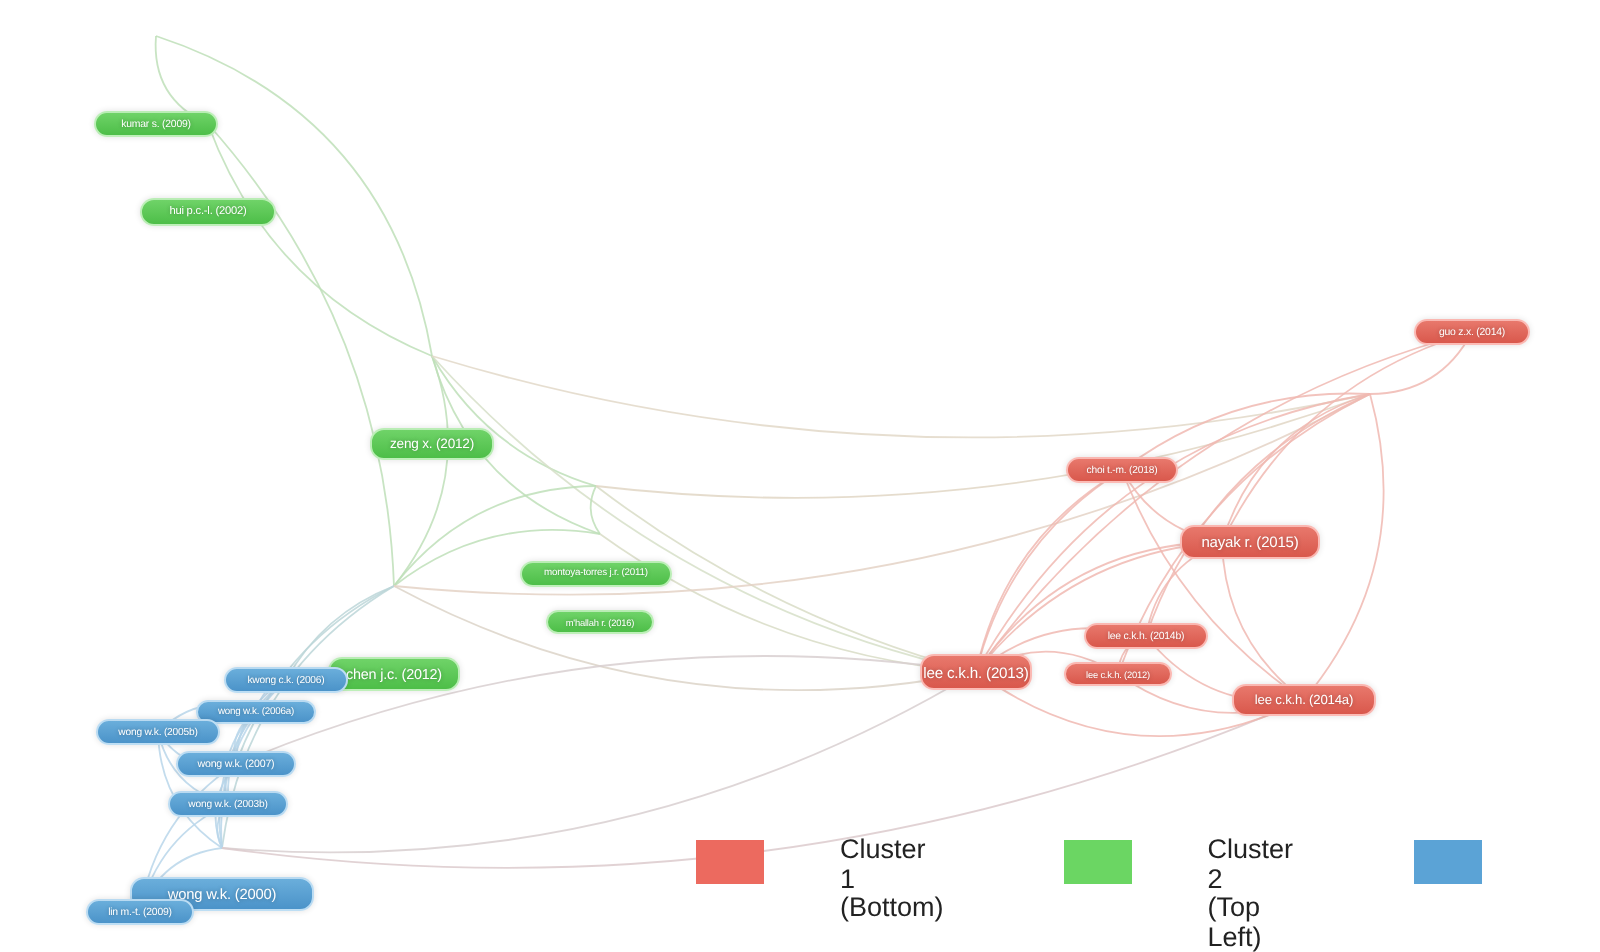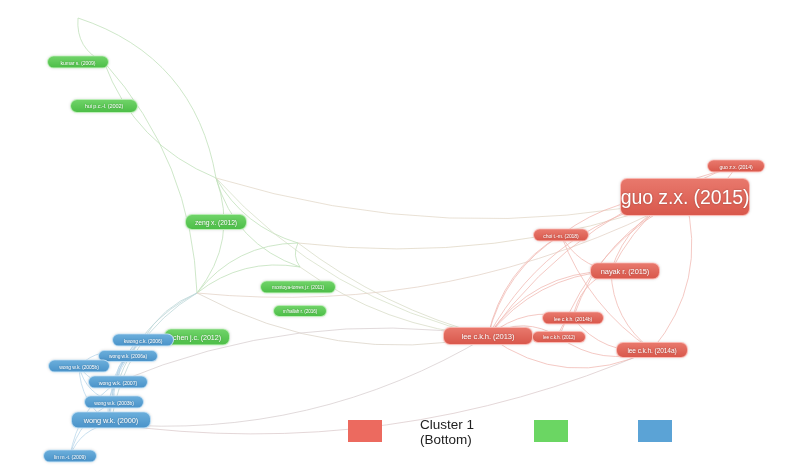--- a/index.html
+++ b/index.html
@@ -169,37 +169,37 @@
       <div class="node c2" style="left: 104px; top: 62px; width: 68px; height: 14px; font-size: 5.6px;">hui p.c.-l. (2002)</div>
       <div class="node c2" style="left: 216px; top: 178px; width: 62px; height: 16px; font-size: 6.8px;">zeng x. (2012)</div>
       <div class="node c2" style="left: 298px; top: 243px; width: 76px; height: 13px; font-size: 4.9px;">montoya-torres j.r. (2011)</div>
       <div class="node c2" style="left: 300px; top: 267px; width: 54px; height: 12px; font-size: 4.7px;">m'hallah r. (2016)</div>
       <div class="node c2" style="left: 197px; top: 293px; width: 66px; height: 17px; font-size: 7.2px;">chen j.c. (2012)</div>
       <div class="node c3" style="left: 143px; top: 340px; width: 62px; height: 13px; font-size: 5.1px;">kwong c.k. (2006)</div>
       <div class="node c3" style="left: 128px; top: 356px; width: 60px; height: 12px; font-size: 4.9px;">wong w.k. (2006a)</div>
       <div class="node c3" style="left: 79px; top: 366px; width: 62px; height: 13px; font-size: 5.1px;">wong w.k. (2005b)</div>
       <div class="node c3" style="left: 118px; top: 382px; width: 60px; height: 13px; font-size: 5.3px;">wong w.k. (2007)</div>
       <div class="node c3" style="left: 114px; top: 402px; width: 60px; height: 13px; font-size: 5.1px;">wong w.k. (2003b)</div>
-      <div class="node c3" style="left: 111px; top: 420px; width: 80px; height: 17px; font-size: 7.4px;">wong w.k. (2000)</div>
+      <div class="node c3" style="left: 111px; top: 447px; width: 92px; height: 17px; font-size: 7.4px;">wong w.k. (2000)</div>
       <div class="node c3" style="left: 70px; top: 456px; width: 54px; height: 13px; font-size: 5.2px;">lin m.-t. (2009)</div>
-      <div class="node c1" style="left: 685px; top: 197px; width: 130px; height: 38px; font-size: 19.5px;">guo z.x. (2015)</div>
       <div class="node c1" style="left: 736px; top: 166px; width: 58px; height: 13px; font-size: 5.2px;">guo z.x. (2014)</div>
       <div class="node c1" style="left: 561px; top: 235px; width: 56px; height: 13px; font-size: 5.1px;">choi t.-m. (2018)</div>
       <div class="node c1" style="left: 611px; top: 271px; width: 70px; height: 17px; font-size: 7.5px; margin-left: 14px;">nayak r. (2015)</div>
       <div class="node c1" style="left: 573px; top: 318px; width: 62px; height: 13px; font-size: 5.2px;">lee c.k.h. (2014b)</div>
       <div class="node c1" style="left: 559px; top: 337px; width: 54px; height: 12px; font-size: 4.7px;">lee c.k.h. (2012)</div>
-      <div class="node c1" style="left: 488px; top: 336px; width: 90px; height: 18px; font-size: 7.6px;">lee c.k.h. (2013)</div>
+      <div class="node c1" style="left: 488px; top: 336px; width: 56px; height: 18px; font-size: 7.6px;">lee c.k.h. (2013)</div>
       <div class="node c1" style="left: 652px; top: 350px; width: 72px; height: 16px; font-size: 6.6px;">lee c.k.h. (2014a)</div>
     </div>
 </div>
 
 <div id="legend">
     <div class="legend-entry">
       <div class="legend-swatch" style="background: rgb(236, 106, 95);"></div>
       <div class="legend-text"><span>Cluster 1</span><span class="l2">(Bottom)</span></div>
     </div>
     <div class="legend-entry">
       <div class="legend-swatch" style="background: rgb(107, 214, 99);"></div>
+      <div class="legend-text"><span>Cluster 2</span><span class="l2">(Top Left)</span></div>
     </div>
     <div class="legend-entry">
       <div class="legend-swatch" style="background: rgb(91, 163, 214);"></div>
     </div>
   </div>
 
 </body></html>

